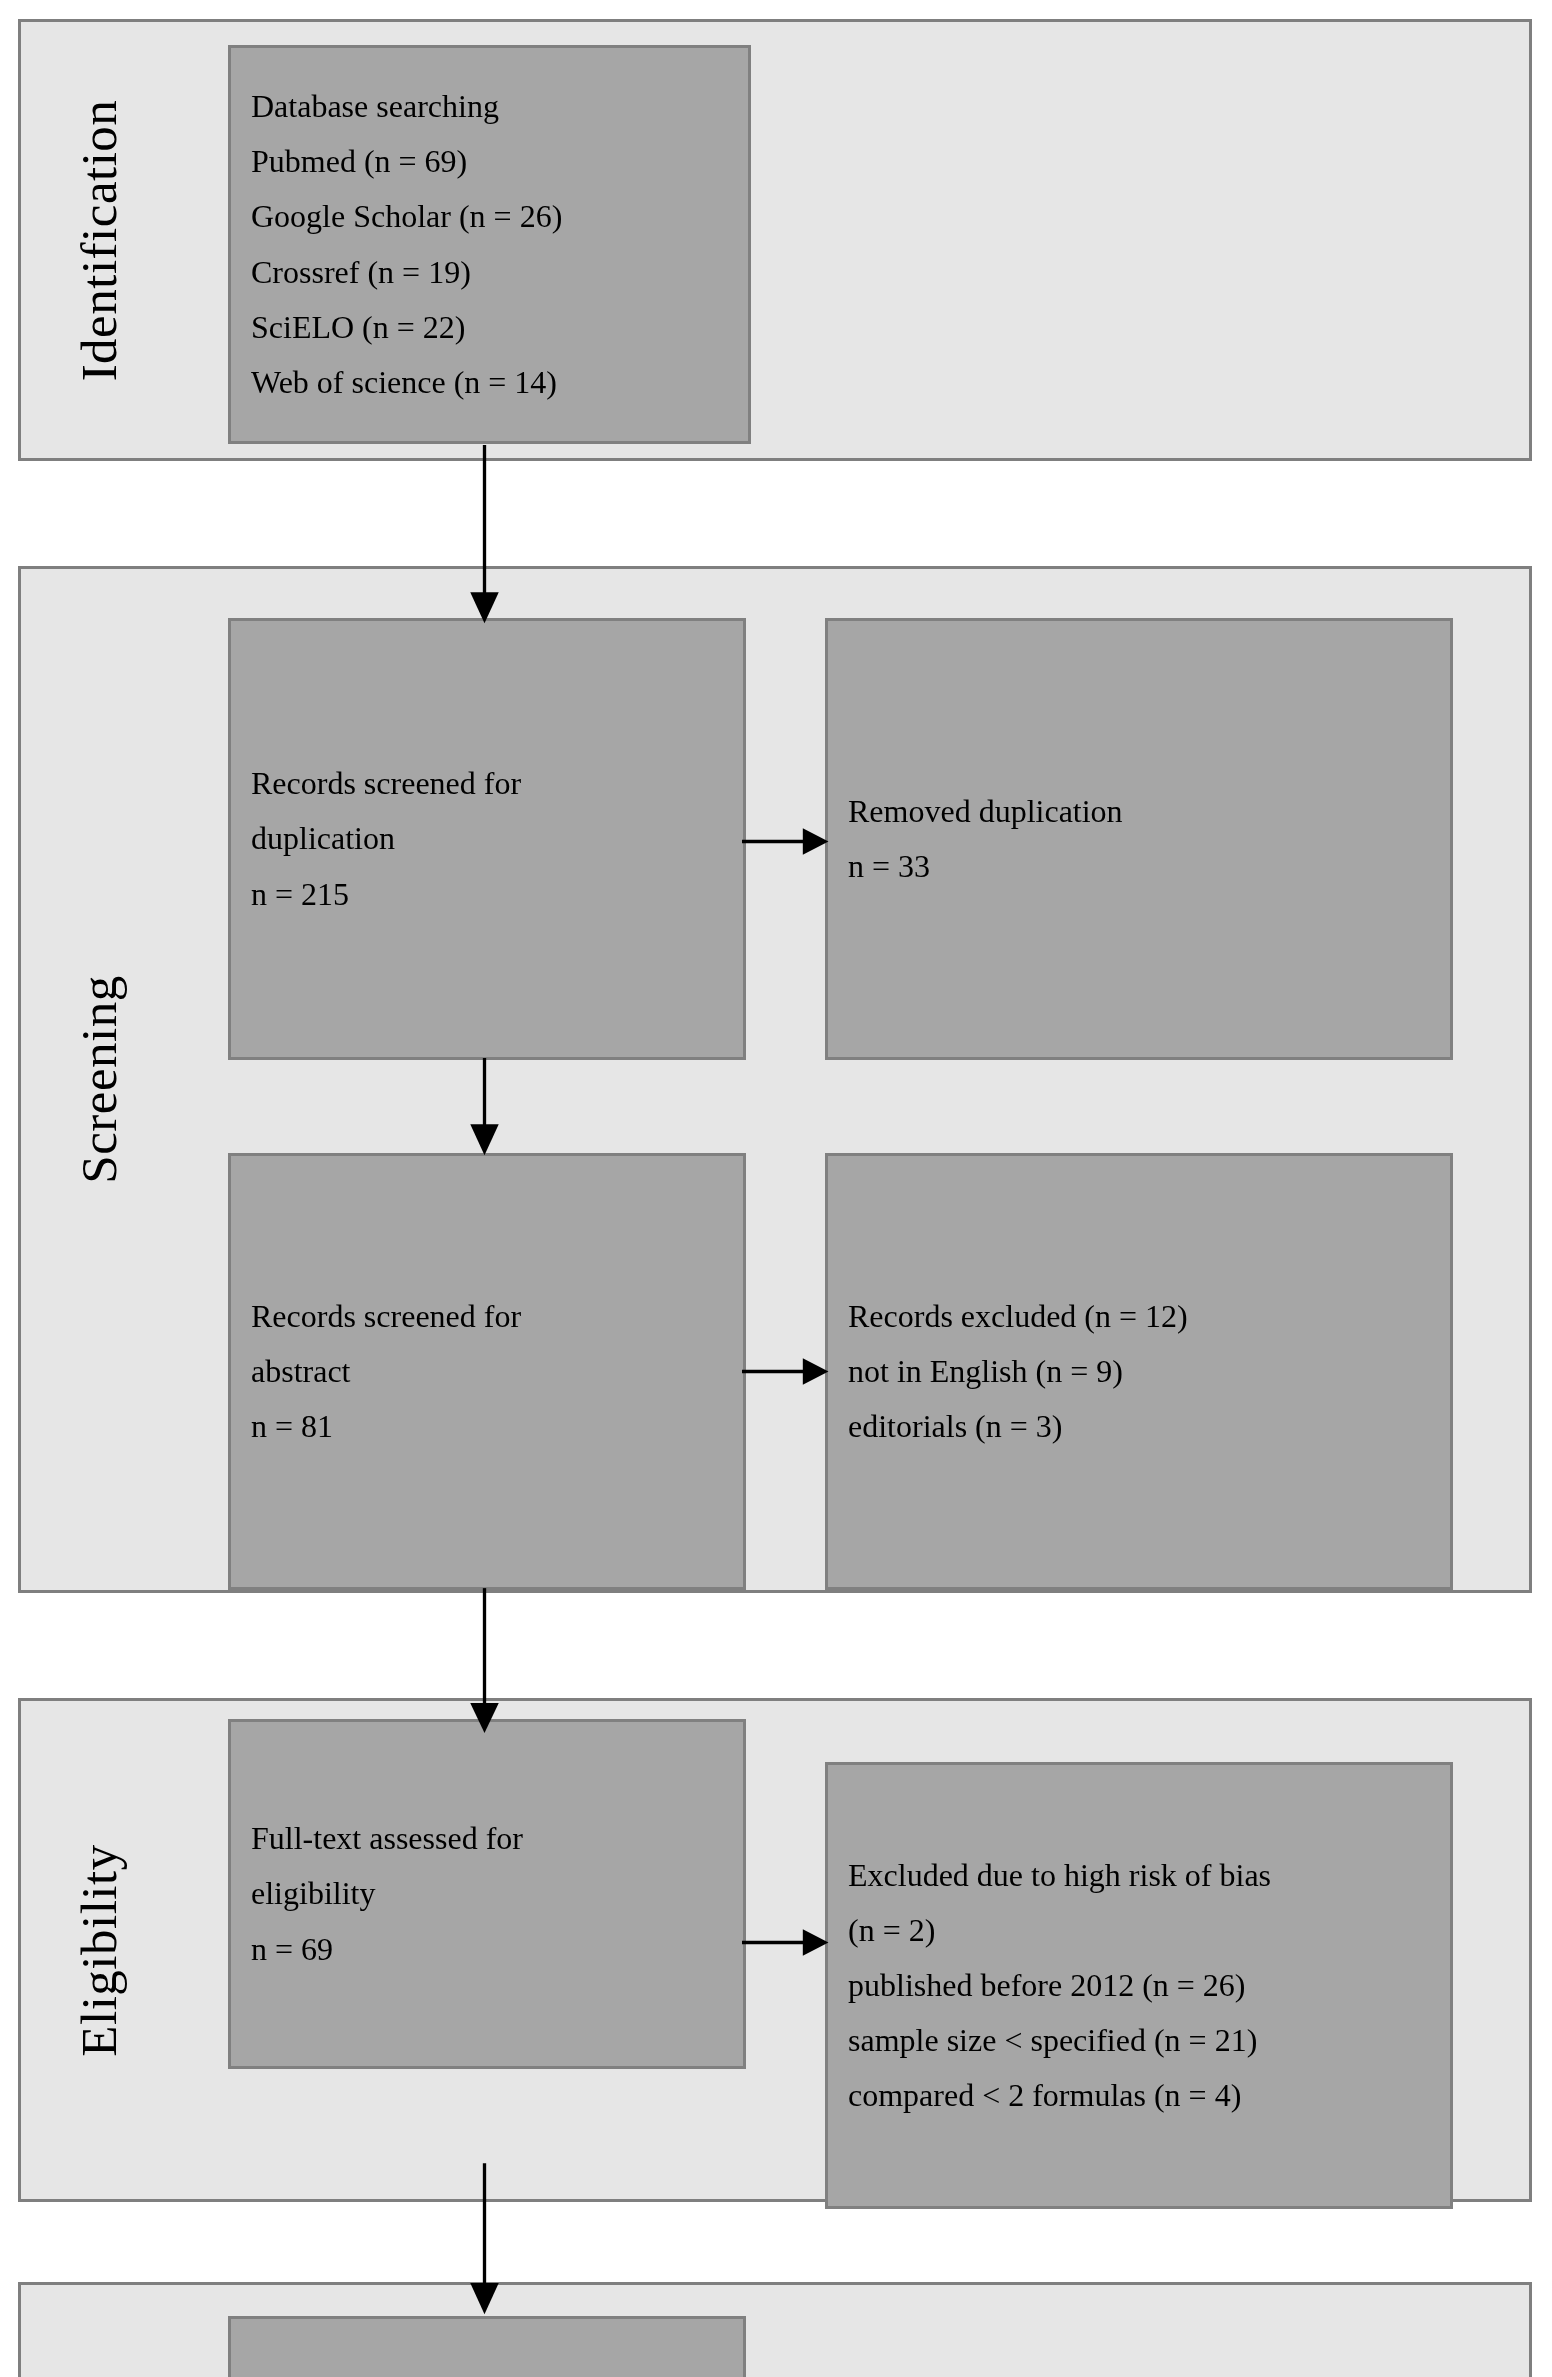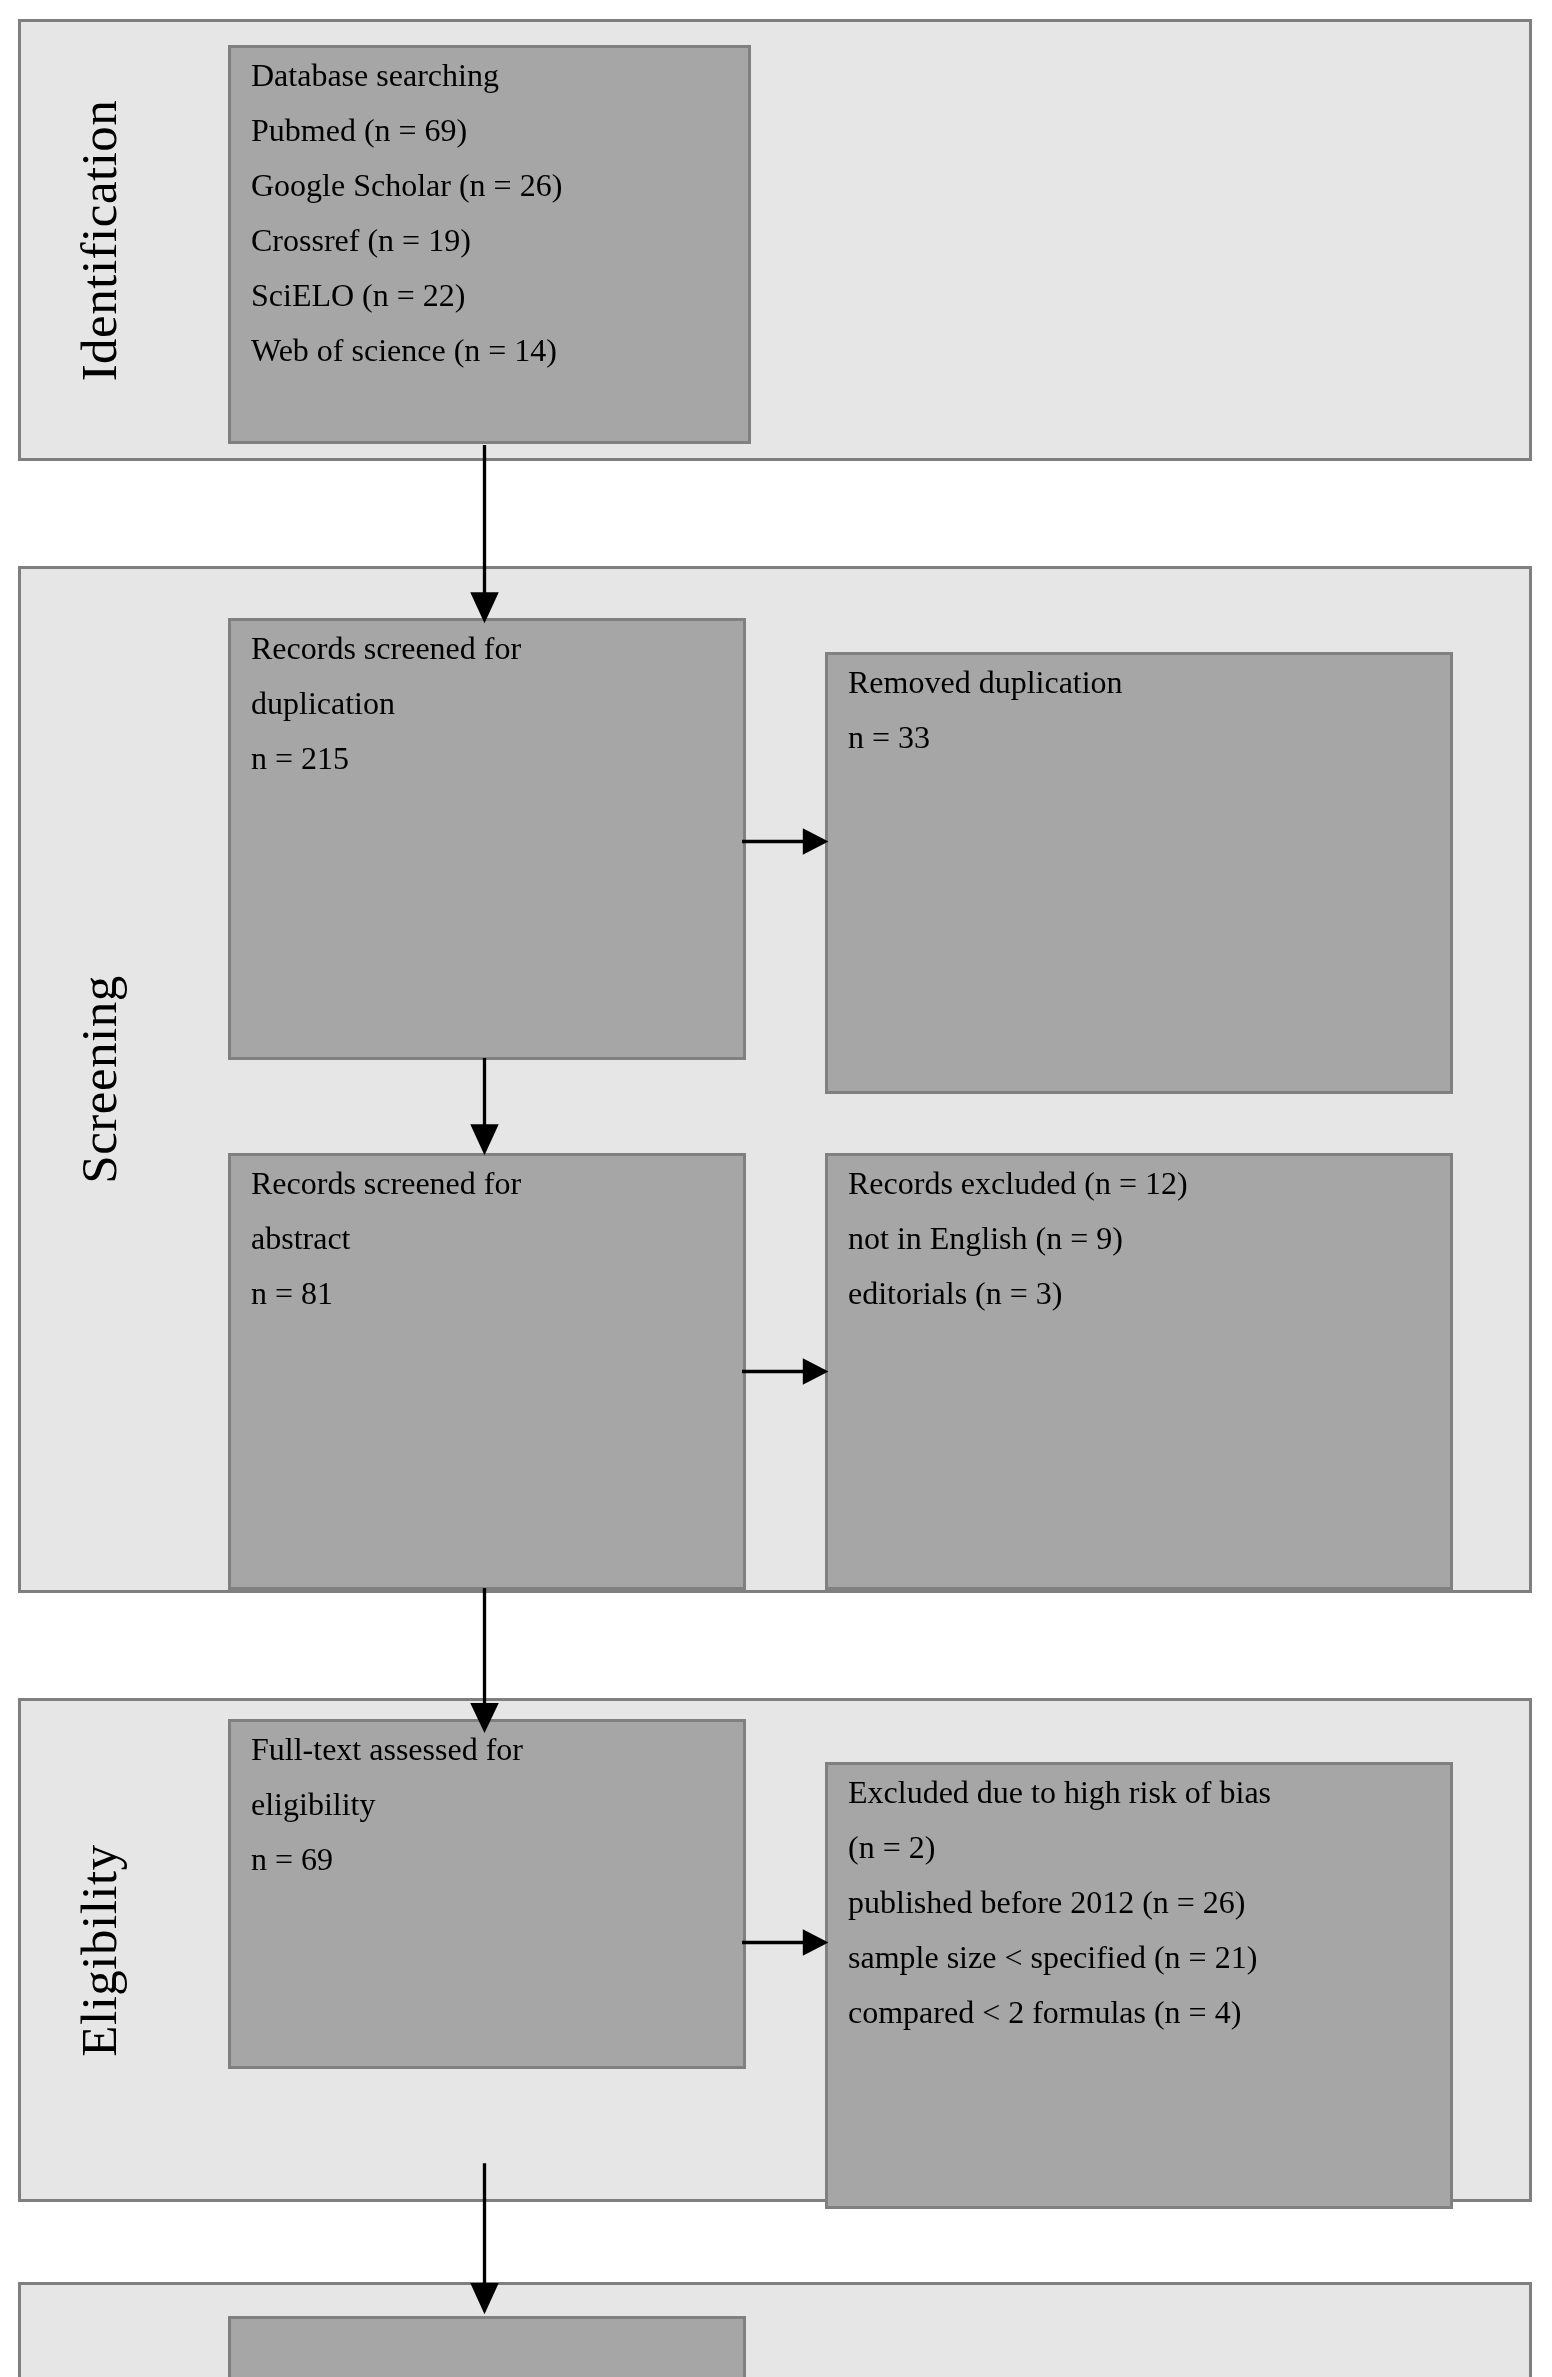--- a/index.html
+++ b/index.html
@@ -48,35 +48,35 @@
   }
 
   
   .node {
     position: absolute;
     background: #a6a6a6;
     border: 3.3px solid #808080;
     box-sizing: border-box;
     display: flex;
     flex-direction: column;
-    justify-content: flex-start;
+    justify-content: center;
     padding: 0 20px;
   }
   .node .line {
     font-size: 32px;
     line-height: 1.72;
     white-space: nowrap;
   }
 
   
   #node-sources   { left: 228px;  top: 45px;   width: 523px; height: 399px; }
 
   
   #node-dup       { left: 228px;  top: 618px; width: 518px; height: 442px; }
-  #node-dup-out   { left: 825px; top: 618px; width: 628px; height: 442px; margin-top: 34px; }
+  #node-dup-out   { left: 825px; top: 618px; width: 628px; height: 442px; }
   #node-abs       { left: 228px;  top: 1153px; width: 518px; height: 437px; }
   #node-abs-out   { left: 825px; top: 1153px; width: 628px; height: 437px; }
 
   
   #node-full      { left: 228px;  top: 1719px; width: 518px; height: 350px; }
   #node-full-out  { left: 825px; top: 1762px; width: 628px; height: 447px; }
 
   
   #node-included  { left: 228px;  top: 2316px; width: 518px; height: 442px; }
 

